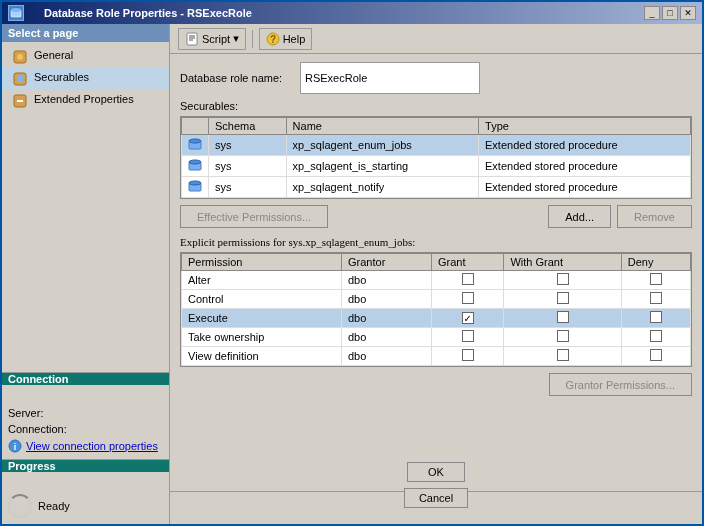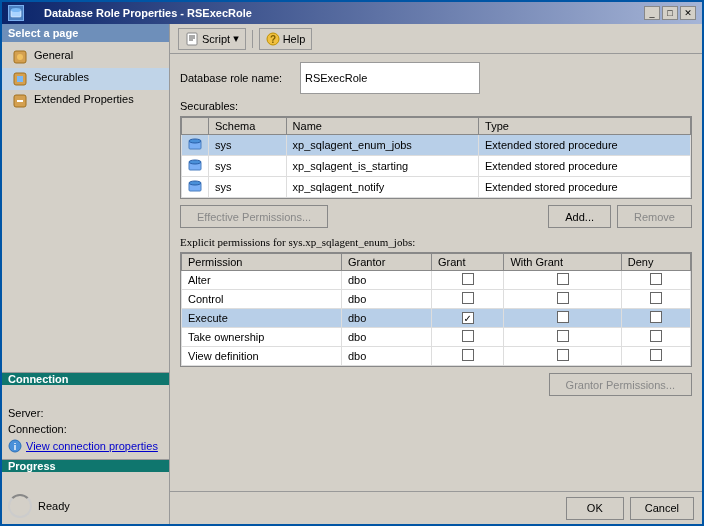--- a/index.html
+++ b/index.html
@@ -367,20 +367,21 @@
     .bottom-bar {
       display: flex;
       justify-content: flex-end;
       align-items: center;
       padding: 16px 8px;
       border-top: 1px solid #999;
       background: #d4d0c8;
       height: 32px;
       gap: 6px;
       flex-shrink: 0;
+      flex-direction: column;
     }
 
     .ok-btn {
       padding: 3px 20px;
       border: 1px solid #888;
       background: #d4d0c8;
       cursor: pointer;
       font-size: 11px;
       height: 23px;
     }

